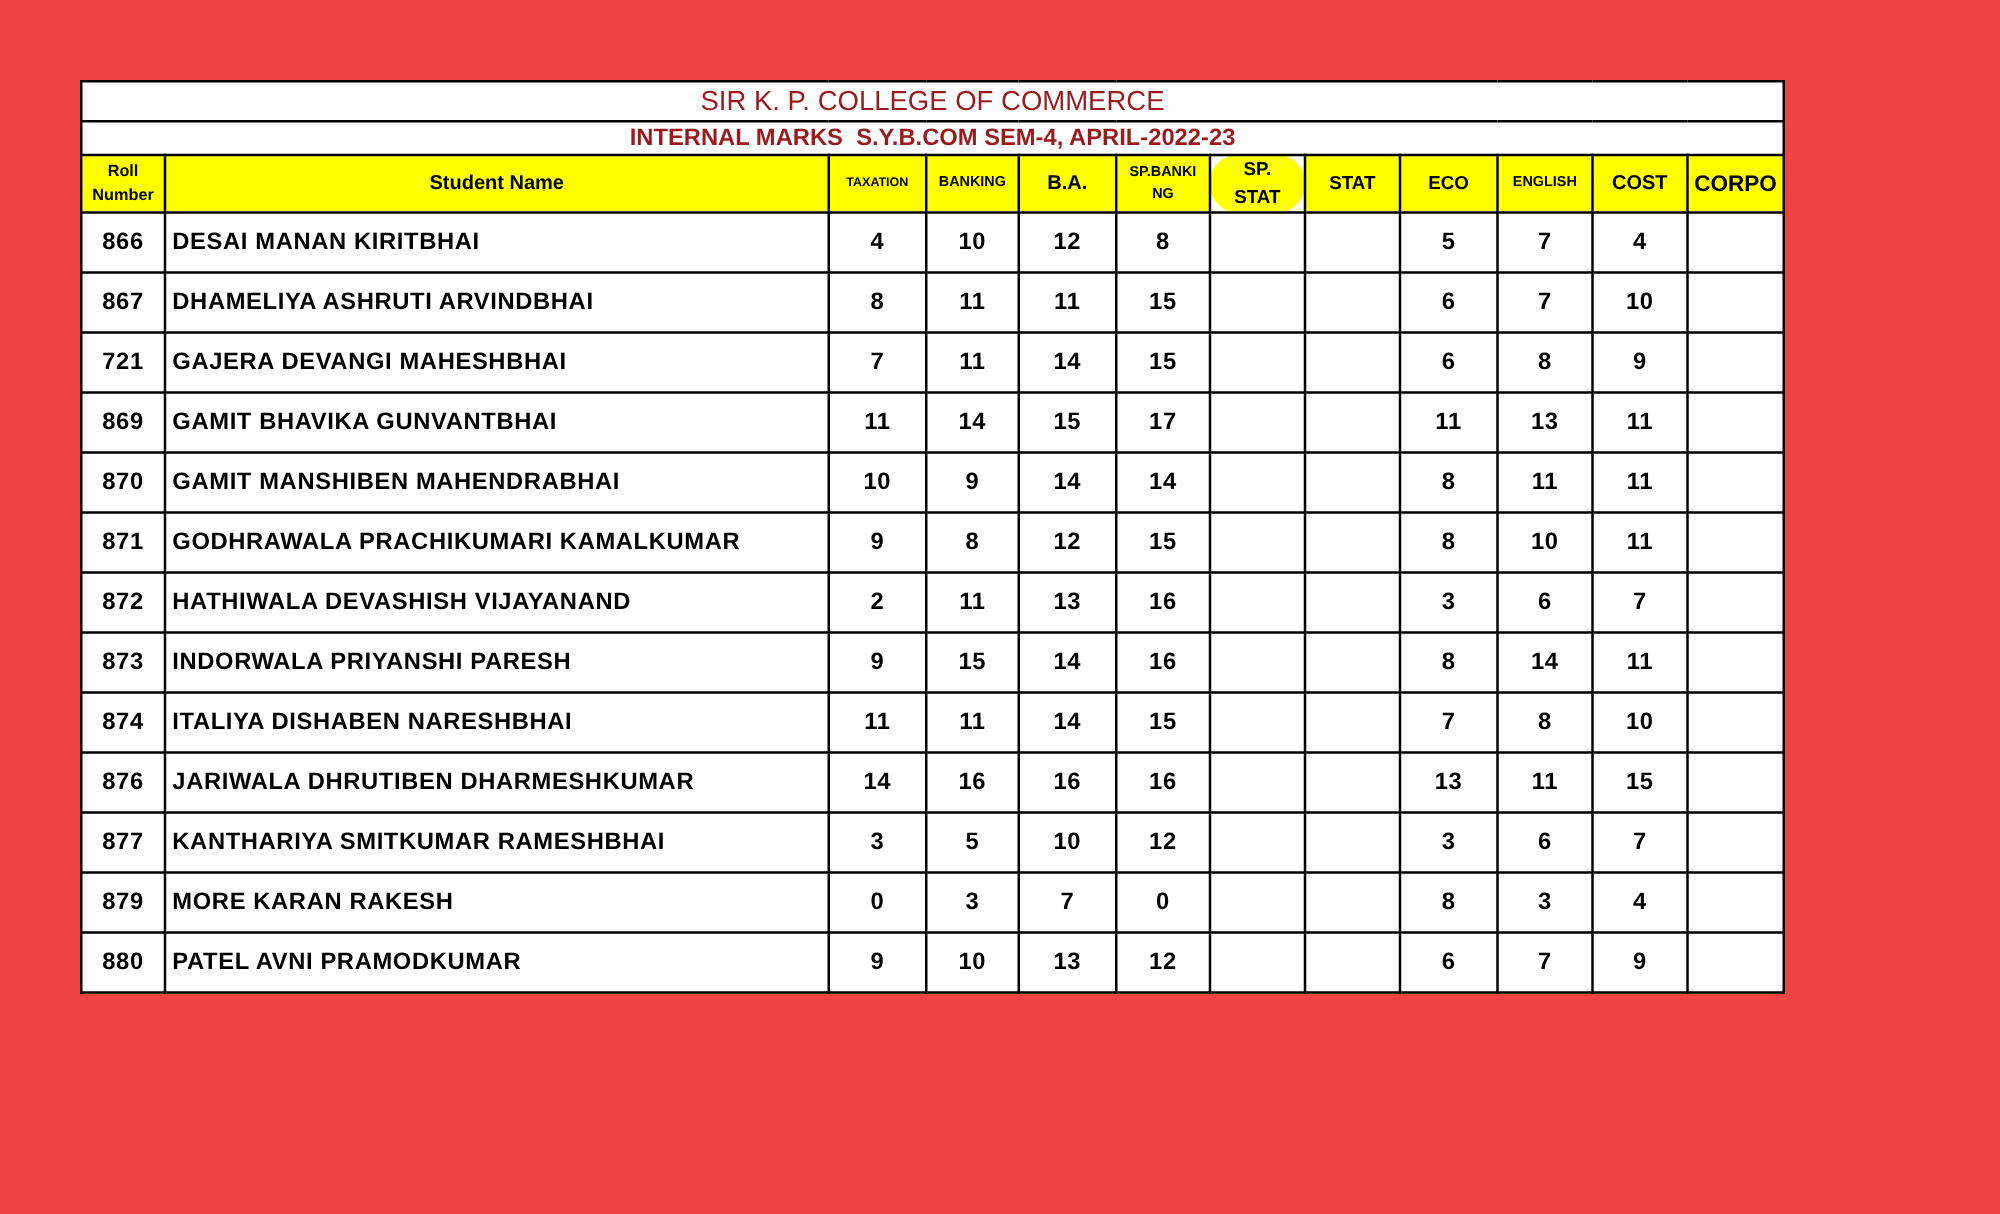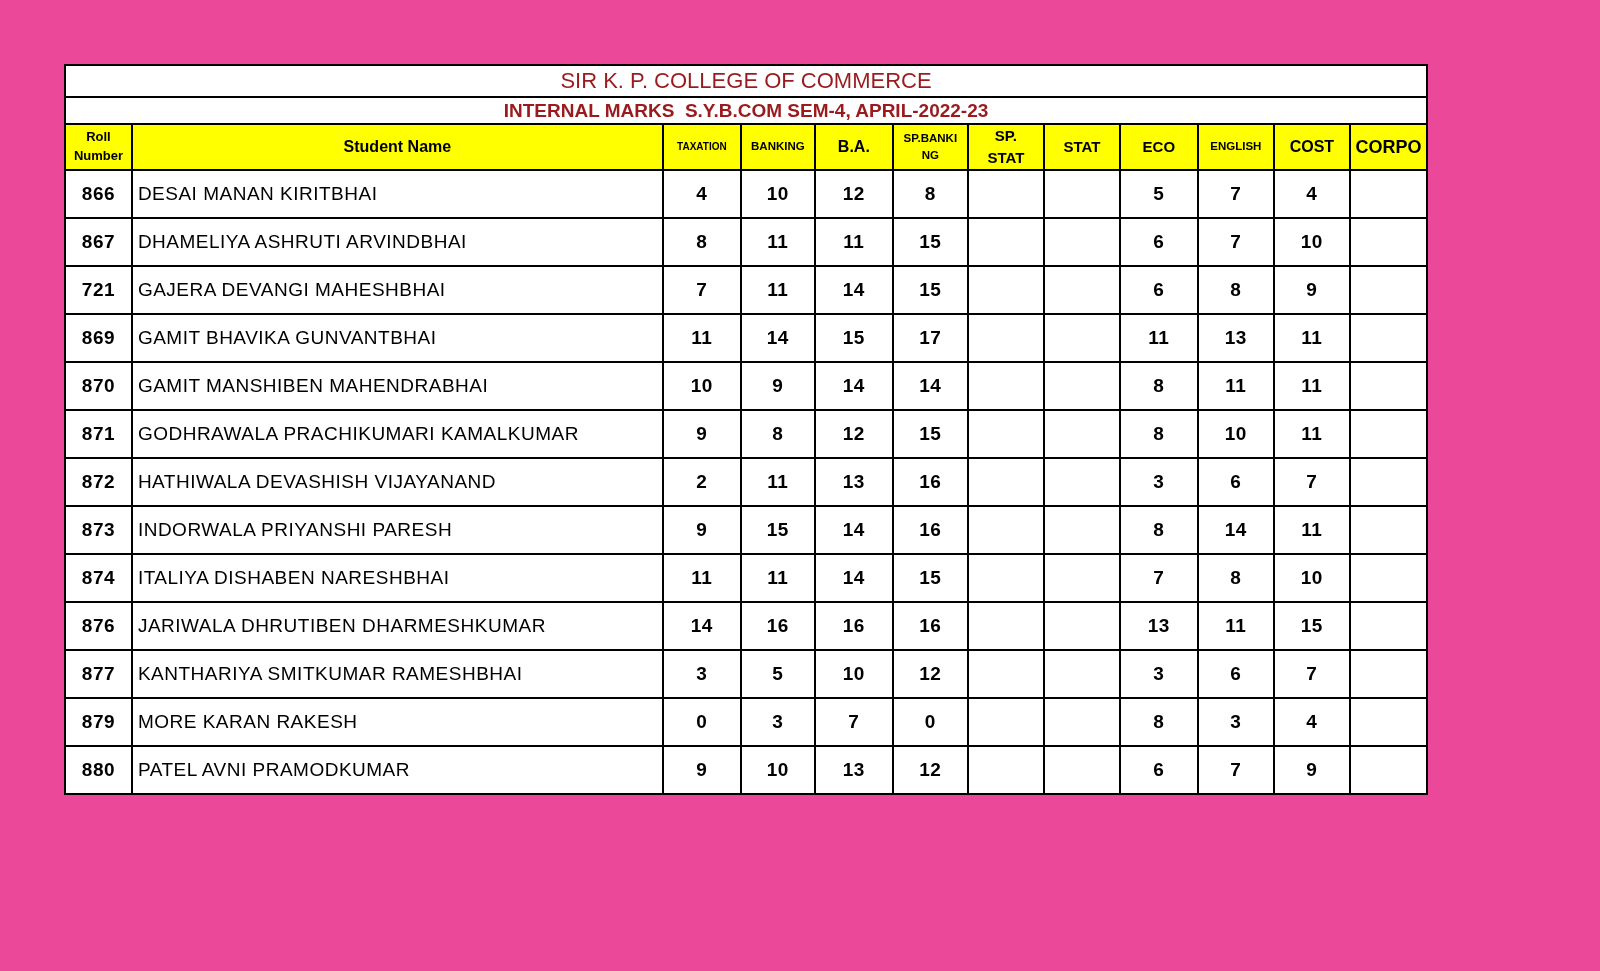--- a/index.html
+++ b/index.html
@@ -5,21 +5,21 @@
   html, body {
     margin: 0;
     padding: 0;
     background: #ffffff;
     font-family: "Liberation Sans", sans-serif;
   }
   .page {
     position: relative;
     width: 1600px;
     height: 971px;
-    background: #ec4899;
+    background: #ef4444;
     overflow: hidden;
   }
   .sheet {
     position: absolute;
     left: 64px;
     top: 64px;
   }
   table.marks {
     border-collapse: collapse;
     table-layout: fixed;
@@ -59,21 +59,21 @@
     color: #000000;
     padding: 0 1px;
   }
   .hline { line-height: 1.45; }
   .h-roll       { font-size: 13px; }
   .h-name       { font-size: 16px; }
   .h-taxation   { font-size: 10px; }
   .h-banking    { font-size: 11.5px; }
   .h-ba         { font-size: 16px; }
   .h-sp_banking { font-size: 11.5px; }
-  .h-sp_stat    { font-size: 15px; }
+  .h-sp_stat    { font-size: 15px; border-radius: 22px; }
   .h-stat       { font-size: 15px; }
   .h-eco        { font-size: 15px; }
   .h-english    { font-size: 11.5px; margin-top: 36px; }
   .h-cost       { font-size: 16px; }
   .h-corpo      { font-size: 18px; }
   
   .c-roll       { width: 66px; }
   .c-name       { width: 524px; }
   .c-taxation   { width: 77px; }
   .c-banking    { width: 73px; }
@@ -91,21 +91,21 @@
     text-align: center;
     font-size: 19px;
     font-weight: 700;
     letter-spacing: 0.5px;
     color: #000000;
   }
   td.name {
     text-align: left;
     padding-left: 5px;
     font-size: 19px;
-    font-weight: 400;
+    font-weight: 700;
     letter-spacing: 0.5px;
     color: #000000;
     white-space: nowrap;
   }
 </style>
 </head>
 <body>
 
 <div class="page">
   <div class="sheet">

